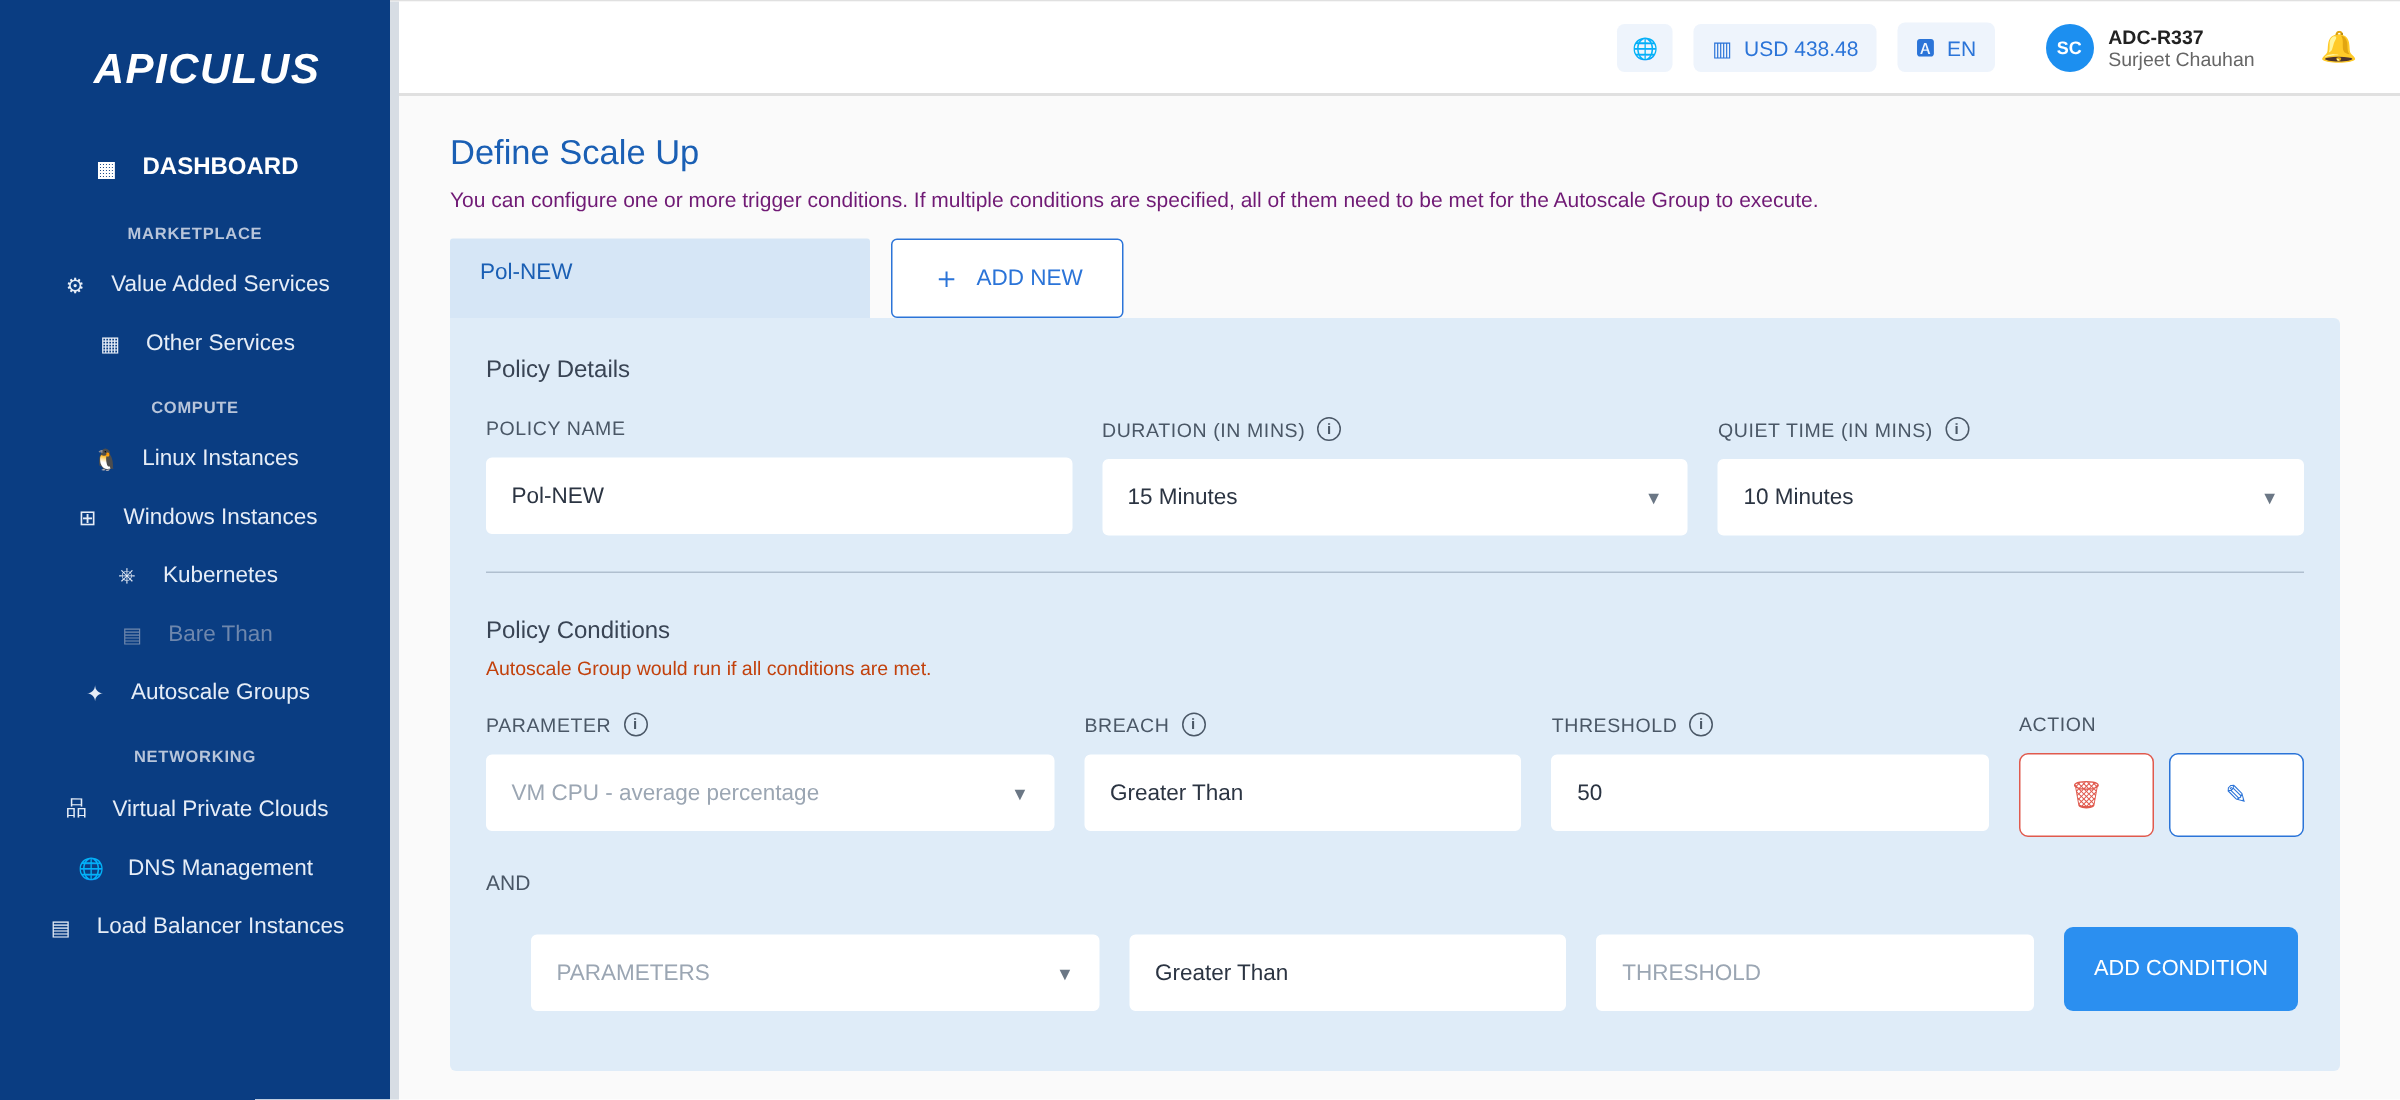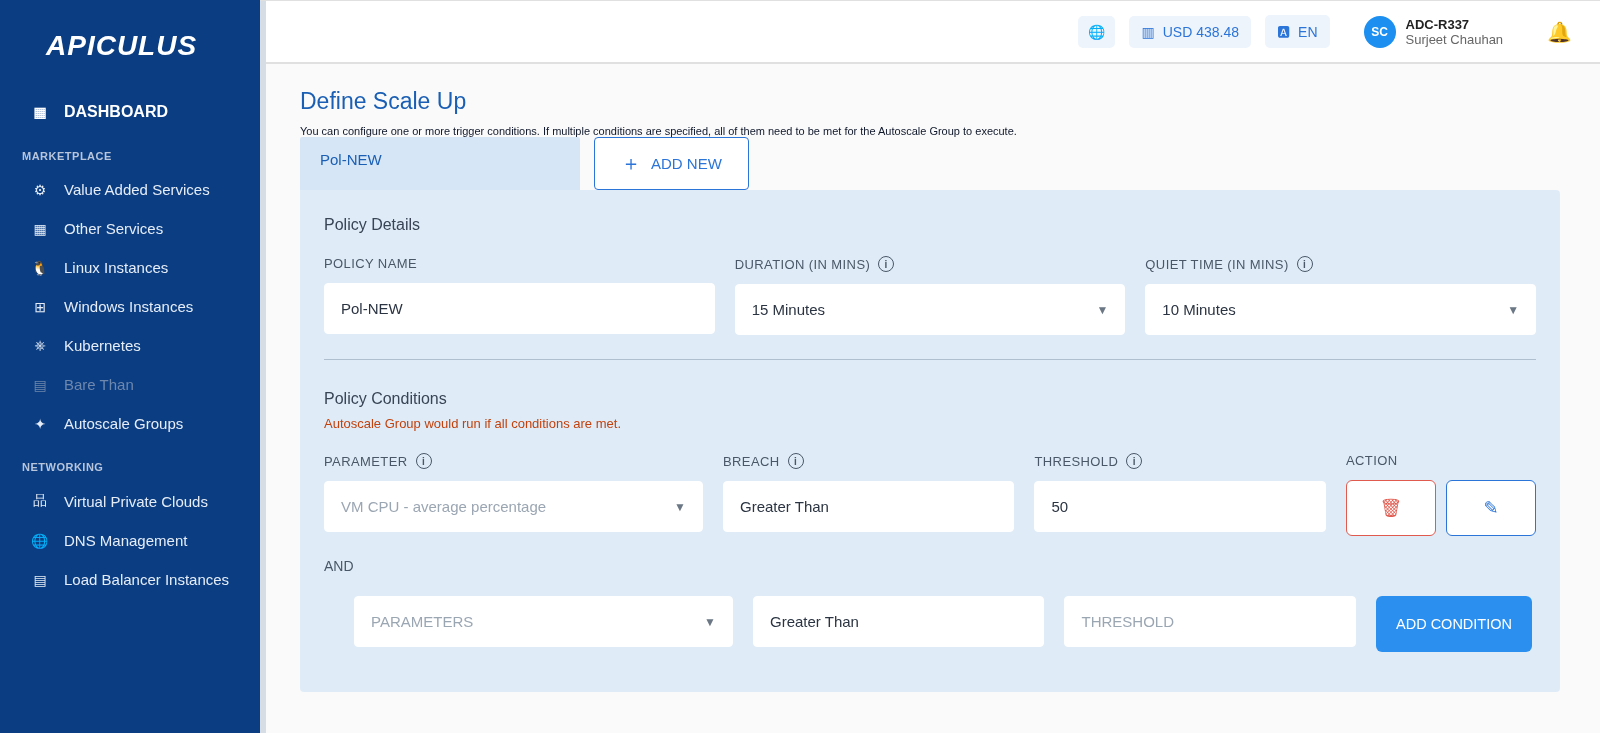--- a/index.html
+++ b/index.html
@@ -1,20 +1,20 @@
 <!DOCTYPE html>
 <html><head>
 <meta charset="utf-8">
 <style>
   * { box-sizing: border-box; margin: 0; padding: 0; }
   html, body { width: 1600px; height: 733px; font-family: "Segoe UI", Arial, sans-serif; overflow: hidden; background: #fff; }
   .app { display: flex; width: 100%; height: 100%; }
 
   
-  .sidebar { width: 260px; background: #0a3d82; color: #fff; flex: 0 0 260px; display: flex; flex-direction: column; padding-top: 20px; }
+  .sidebar { width: 260px; background: #0a3d82; color: #fff; flex: 0 0 260px; display: flex; flex-direction: column; padding-top: 20px; align-items: center; }
   .logo { padding: 10px 30px 30px 46px; font-size: 28px; font-weight: 700; letter-spacing: 1px; font-style: italic; }
   .logo .slash { font-style: italic; }
   .nav-item { display: flex; align-items: center; gap: 14px; padding: 11px 30px; font-size: 15px; cursor: pointer; color: #e6edf7; }
   .nav-item.bold { font-weight: 700; color: #fff; font-size: 16px; }
   .nav-item.dim { color: #6e87ad; }
   .nav-section { padding: 18px 22px 8px 22px; font-size: 11px; letter-spacing: 0.5px; color: #b8c5da; font-weight: 600; }
   .nav-icon { width: 20px; text-align: center; font-size: 14px; flex: 0 0 20px; }
 
   
   .main { flex: 1; display: flex; flex-direction: column; background: #fafafa; border-top: 1px solid #e0e0e0; position: relative; }
@@ -24,21 +24,21 @@
   .tb-chip.square { padding: 8px 10px; }
   .user-block { display: flex; align-items: center; gap: 10px; margin-left: 20px; }
   .avatar { width: 32px; height: 32px; border-radius: 50%; background: #1c8ff0; color: #fff; display: flex; align-items: center; justify-content: center; font-size: 12px; font-weight: 600; }
   .user-text .line1 { font-size: 13px; font-weight: 700; color: #222; }
   .user-text .line2 { font-size: 13px; color: #666; }
   .bell { color: #2b74d8; font-size: 20px; margin-left: 30px; cursor: pointer; }
 
   
   .content { padding: 24px 40px; overflow-y: auto; flex: 1; }
   .page-title { font-size: 23px; color: #1a5fb4; font-weight: 500; margin-bottom: 10px; }
-  .page-sub { font-size: 11px; color: #0f172a; }
+  .page-sub { font-size: 14px; color: #701a75; margin-bottom: 18px; }
 
   .tab-row { display: flex; gap: 14px; margin-bottom: 0; }
   .tab { background: #d6e6f6; color: #1a5fb4; padding: 14px 20px; width: 280px; font-size: 15px; cursor: pointer; border-radius: 2px 2px 0 0; }
   .add-tab { display: flex; align-items: center; justify-content: center; gap: 10px; border: 1.5px solid #2b74d8; color: #2b74d8; padding: 12px 26px; font-size: 15px; cursor: pointer; border-radius: 4px; background: #fff; font-weight: 500; }
   .add-tab .plus { font-size: 20px; font-weight: 400; }
 
   .panel { background: #dfecf8; padding: 26px 24px 40px 24px; border-radius: 0 4px 4px 4px; }
   .section-head { font-size: 16px; color: #394454; margin-bottom: 22px; }
   .section-note { font-size: 13px; color: #c2410c; margin-bottom: 22px; margin-top: -14px; }
 
@@ -58,21 +58,21 @@
   .cond-col-param { flex: 1.3; }
   .cond-col { flex: 1; }
   .cond-col-action { width: 190px; flex: 0 0 190px; }
   .action-btns { display: flex; gap: 10px; }
   .icon-btn { flex: 1; height: 56px; display: flex; align-items: center; justify-content: center; border-radius: 6px; cursor: pointer; font-size: 18px; }
   .icon-btn.del { border: 1.5px solid #e05a4e; color: #e05a4e; background: #fff; }
   .icon-btn.edit { border: 1.5px solid #2b74d8; color: #2b74d8; background: #fff; }
   .and-row { text-align: left; font-size: 14px; color: #4a5766; margin: 22px 0; }
   .add-cond-btn { background: #2b8ff0; color: #fff; display: flex; align-items: center; justify-content: center; height: 56px; width: 156px; border-radius: 6px; font-size: 14.5px; font-weight: 500; cursor: pointer; }
 
-  .cond2-row { display: flex; gap: 20px; align-items: flex-start; }
+  .cond2-row { display: flex; gap: 20px; align-items: flex-end; }
   .cond2-row .cond-col-param { flex: 1.3; margin-left: 30px;}
   .cond2-row .cond-col-action2 { width: 160px; flex: 0 0 160px; }
 </style>
 </head>
 <body>
 
 <div class="app">
 
   <div class="sidebar">
     <div class="logo"><span class="slash">APICULUS</span></div>
@@ -85,20 +85,21 @@
     <div class="nav-section">MARKETPLACE</div>
     <div class="nav-item">
       <span class="nav-icon">⚙</span>
       <span>Value Added Services</span>
     </div>
     <div class="nav-item">
       <span class="nav-icon">▦</span>
       <span>Other Services</span>
     </div>
 
+    <div class="nav-section">COMPUTE</div>
     <div class="nav-item">
       <span class="nav-icon">🐧</span>
       <span>Linux Instances</span>
     </div>
     <div class="nav-item">
       <span class="nav-icon">⊞</span>
       <span>Windows Instances</span>
     </div>
     <div class="nav-item">
       <span class="nav-icon">⎈</span>

